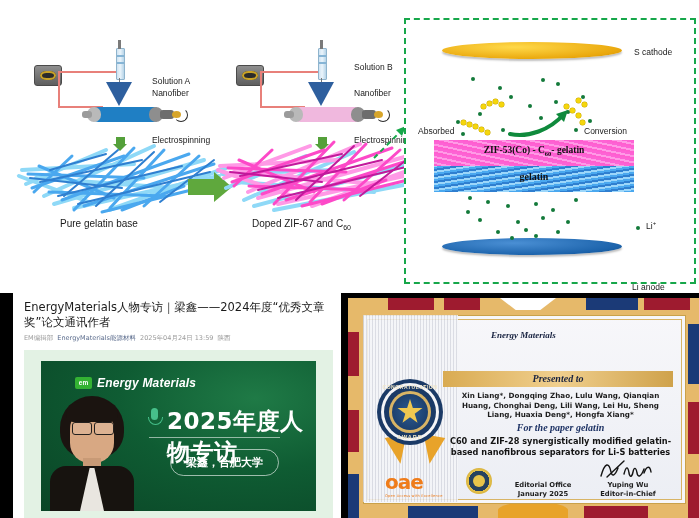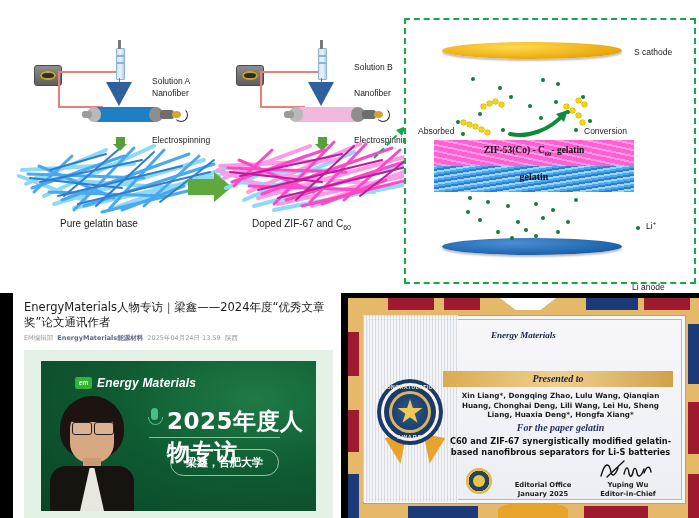--- a/index.html
+++ b/index.html
@@ -51,21 +51,21 @@
   .membtxt{position:absolute;width:200px;text-align:center;font-family:"Liberation Serif",serif;font-weight:bold;color:#111;}
   .curvearrow{position:absolute;}
 
   
   #bottom{position:absolute;left:0;top:293px;width:699px;height:225px;background:#000;}
 
   
   #article{position:absolute;left:13px;top:0;width:328px;height:225px;background:#fff;overflow:hidden;}
   #art-title{position:absolute;left:11px;top:7px;width:308px;font-size:11.5px;line-height:15px;color:#1b1b1b;font-family:"DejaVu Sans",sans-serif;}
   #art-meta{position:absolute;left:11px;top:41px;width:312px;font-size:6.5px;color:#9a9a9a;white-space:nowrap;font-family:"DejaVu Sans",sans-serif;}
-  #art-meta b{color:#5a6b8c;font-weight:700;}
+  #art-meta b{color:#5a6b8c;font-weight:400;}
   #vidwrap{position:absolute;left:11px;top:57px;width:309px;height:168px;background:#e3f2e4;}
   #video{position:absolute;left:17px;top:11px;width:275px;height:150px;background:
       radial-gradient(ellipse at 78% 25%, #1f7a46 0%, #0f5c33 45%, #0a4526 100%);
       overflow:hidden;}
   #vid-brandtxt{position:absolute;left:56px;top:15px;font-style:italic;font-weight:bold;color:#fff;font-size:12px;letter-spacing:.2px;}
   #vid-logo{position:absolute;left:34px;top:16px;width:17px;height:12px;background:#34b233;border-radius:2px;color:#fff;font-size:6.5px;font-weight:bold;text-align:center;line-height:12px;}
   #vid-head{position:absolute;left:126px;top:45px;font-size:23px;font-weight:bold;color:#fff;letter-spacing:.5px;font-family:"DejaVu Sans",sans-serif;}
   #mic{position:absolute;left:110px;top:47px;width:7px;height:12px;background:#46c08a;border-radius:4px;}
   #mic:after{content:"";position:absolute;left:-3px;top:9px;width:13px;height:7px;border:1.5px solid #46c08a;border-top:none;border-radius:0 0 8px 8px;}
   #vid-rule{position:absolute;left:108px;top:76px;width:131px;height:1px;background:rgba(255,255,255,.55);}
@@ -398,21 +398,21 @@
       </div>
 
       <div id="cert-inner"></div>
       <div id="hatch"></div>
 
       <div id="cert-journal" class="c-serif">Energy Materials</div>
       <div id="cert-ribbon"></div>
       <div id="cert-presented" class="c-serif">Presented to</div>
       <div id="cert-authors">Xin Liang*, Dongqing Zhao, Lulu Wang, Qianqian Huang, Chonghai Deng, Lili Wang, Lei Hu, Sheng Liang, Huaxia Deng*, Hongfa Xiang*</div>
       <div id="cert-for" class="c-serif">For the paper gelatin</div>
-      <div id="cert-paper">C60 and ZIF-67 synergistically modified gelatin-based nanofibrous separators for Li-S batteries</div>
+      <div id="cert-paper">C60 and ZIF-28 synergistically modified gelatin-based nanofibrous separators for Li-S batteries</div>
 
       <div id="cert-office">
         <span>Editorial Office</span><br><span>January 2025</span>
       </div>
       <svg id="sig" viewBox="0 0 60 20">
         <path d="M3 16 C7 2, 11 2, 13 12 C14 17, 17 16, 20 8 M9 17 L26 1 M26 14 C28 6,30 6,31 13 C32 18,34 17,35 12 C36 7,38 7,39 13 C40 18,43 17,46 9 M46 13 C49 5,52 6,53 12" stroke="#141414" stroke-width="1.4" fill="none" stroke-linecap="round"></path>
       </svg>
       <div id="cert-editor">
         <span>Yuping Wu</span><br><span>Editor-in-Chief</span>
       </div>
@@ -423,16 +423,20 @@
         <div class="ring"></div>
           <div class="ring2"></div>
           <div class="ring3"></div>
           <div class="ring4"></div>
         <div class="core"></div>
           <div class="star"></div>
         <div class="txt-top">CONGRATULATION</div>
         <div class="txt-bot">AWARD</div>
       </div>
 
+      <div id="oae">
+        <div class="lg">oae</div>
+        <div class="tag">Open Access with Excellence</div>
+      </div>
       <div id="badge2"></div>
     </div>
   </div>
 </div>
 
 </body></html>

